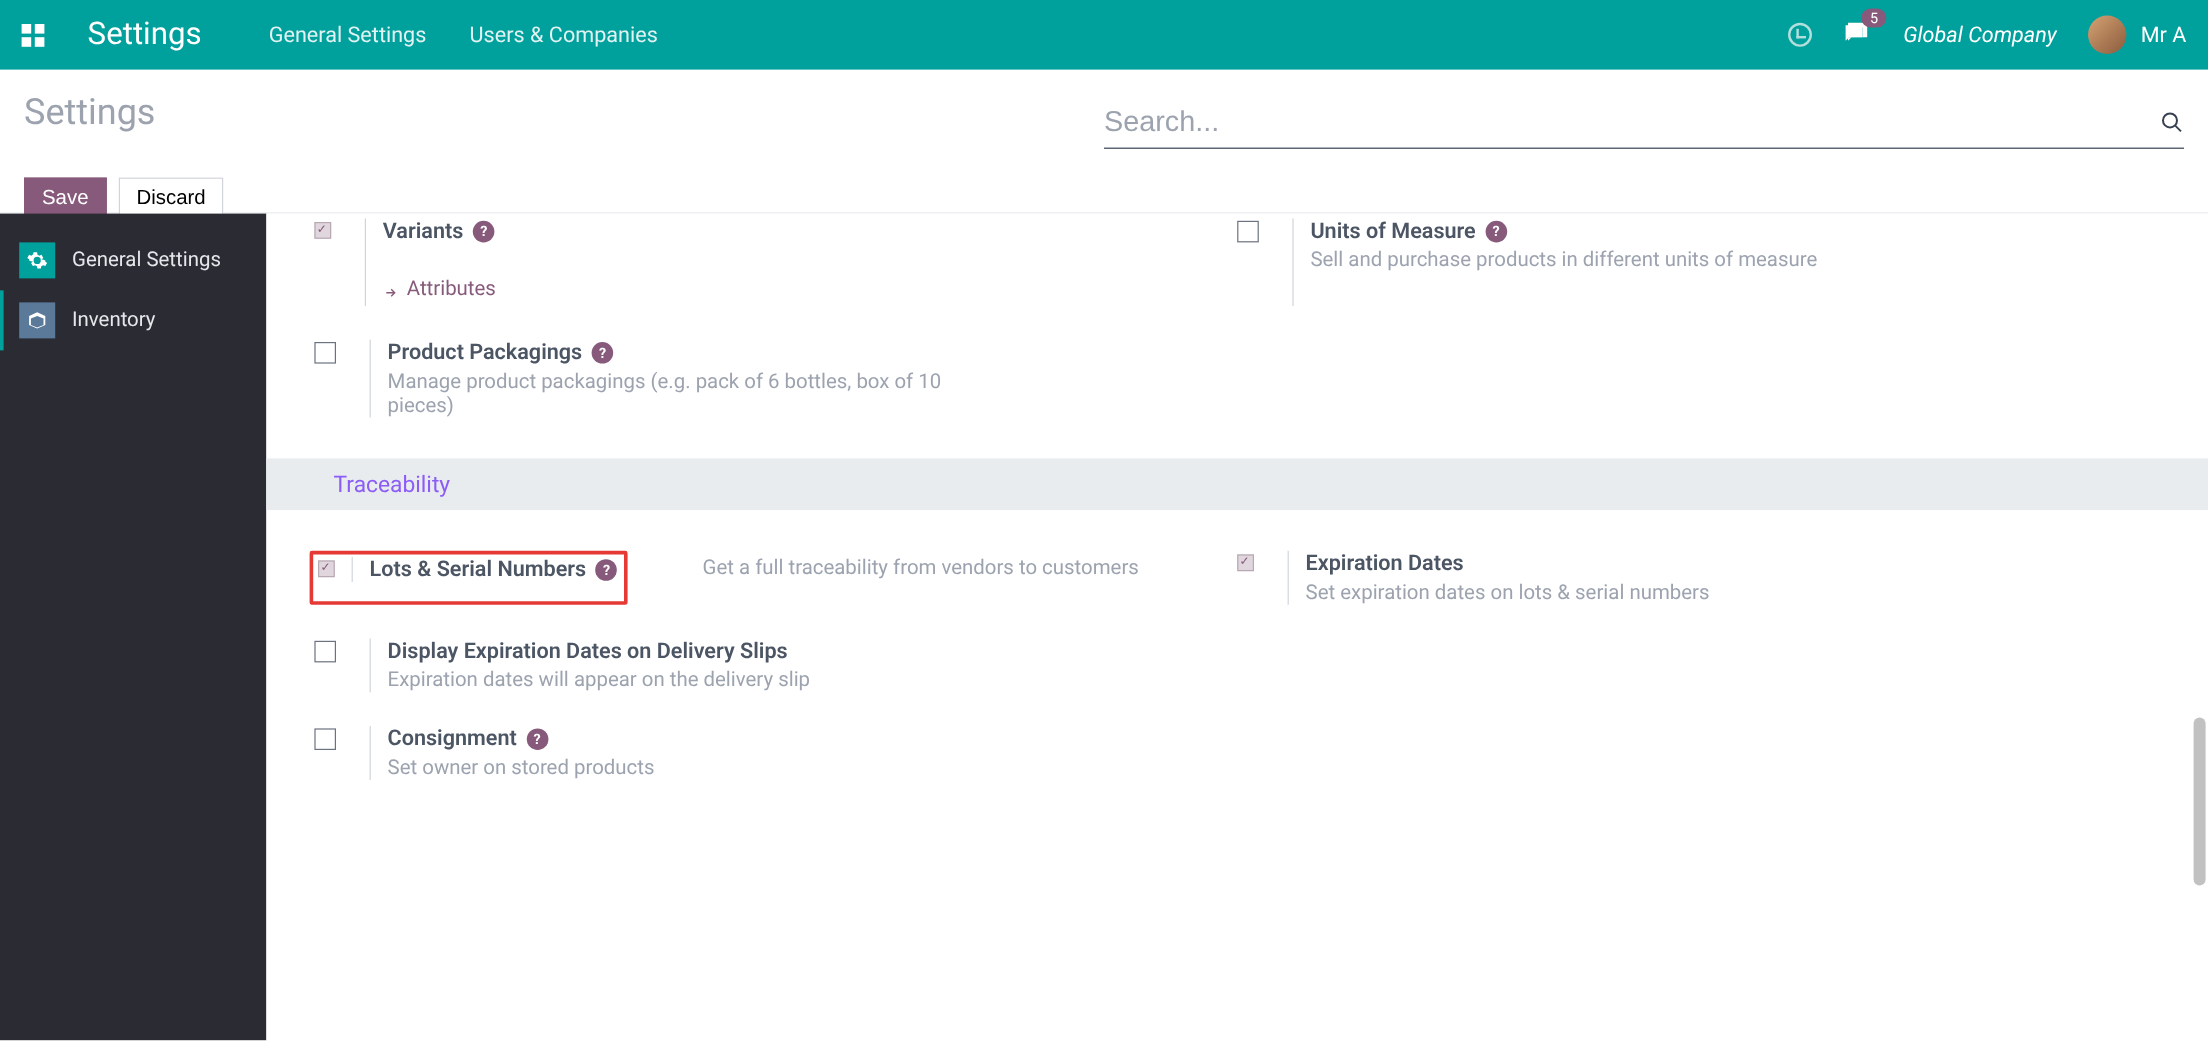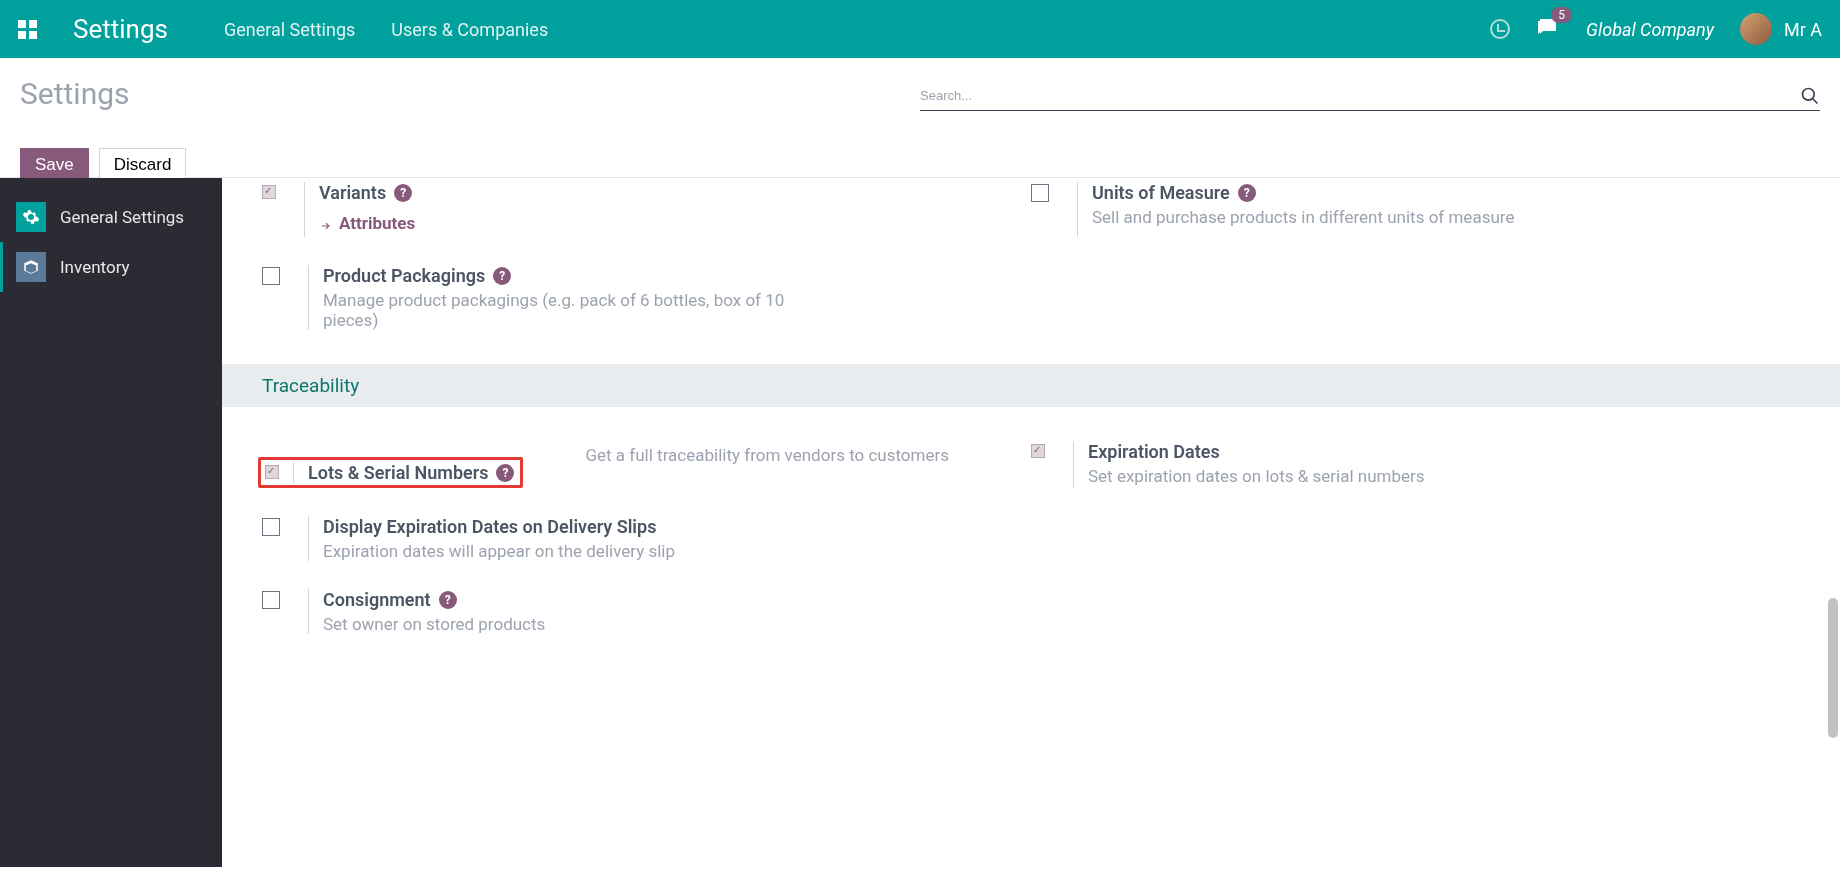--- a/index.html
+++ b/index.html
@@ -108,21 +108,21 @@
     flex: 1;
     display: flex;
     align-items: center;
     border-bottom: 1px solid #374151;
     padding-bottom: 3px;
   }
   .search-input {
     flex: 1;
     border: none;
     outline: none;
-    font-size: 13px;
+    font-size: 24px;
     color: #0f172a;
     padding: 4px 0;
   }
   .search-input::placeholder { color: #9ca3af; }
   .search-icon-svg {
     width: 20px; height: 20px; fill: none; stroke: #374151; stroke-width: 2;
   }
 
   
   .body-wrap { display: flex; min-height: calc(100vh - 180px); }
@@ -216,49 +216,48 @@
     cursor: pointer;
   }
   .setting-desc {
     font-size: 17px;
     color: #9ca3af;
     margin-top: 4px;
     max-width: 520px;
   }
   .setting-link {
     color: #875a7b;
-    font-weight: 700;
+    font-weight: 400;
     font-size: 17px;
-    margin-top: 10px;
+    margin-top: 28px;
     display: inline-flex;
     align-items: flex-end;
     gap: 6px;
     cursor: pointer;
   }
   .arrow-icon {
     width: 14px; height: 14px; fill: #875a7b; stroke: #875a7b;
   }
 
   .section-header {
     background: #e9ecef;
-    padding: 10px 40px;
+    padding: 10px 56px;
     font-size: 19px;
-    color: #0f766e;
+    color: #8b5cf6;
     margin-top: 20px;
   }
 
   .highlight-box {
     border: 3px solid #e53935;
     padding: 2px 6px 2px 0;
     border-radius: 2px;
     margin-left: -4px;
     display: inline-flex;
     gap: 14px;
     align-items: flex-start;
-    margin-top: 16px;
   }
   .highlight-box .setting-check { padding-left: 4px; }
   .settings-row.trace-first { margin-top: 20px; }
   .scrollbar-track {
     position: absolute;
     right: 0; top: 0; bottom: 0;
     width: 14px;
   }
   .scrollbar-thumb {
     position: absolute;

